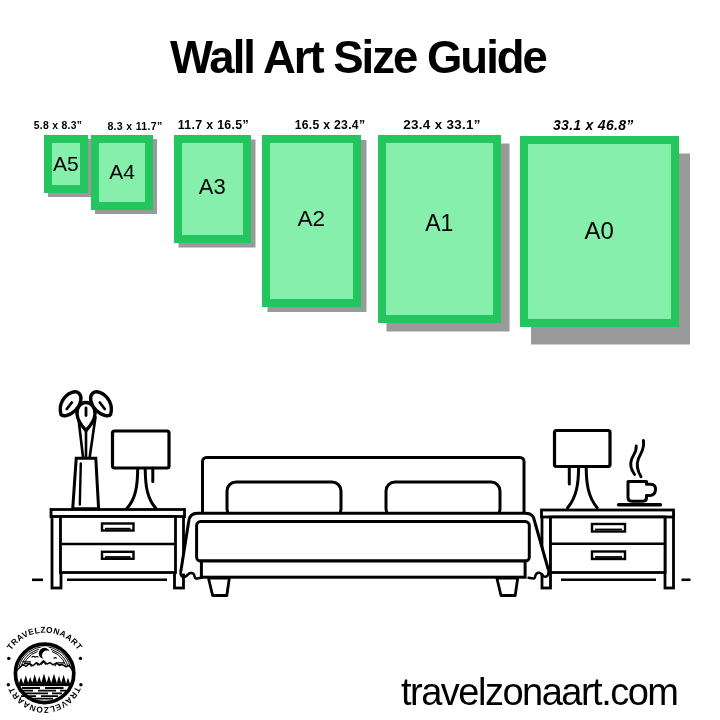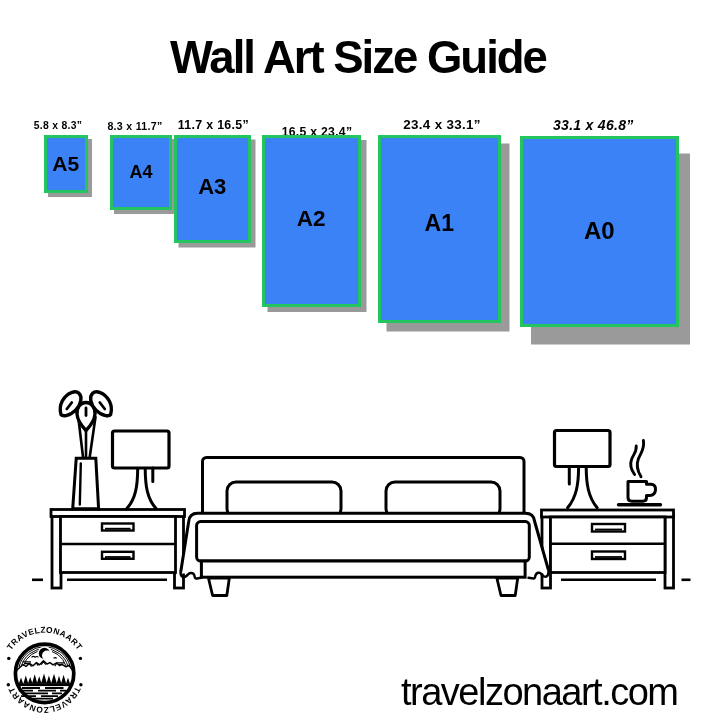--- a/index.html
+++ b/index.html
@@ -1,43 +1,43 @@
 <!DOCTYPE html>
 <html><head>
 <meta charset="utf-8">
 <style>
   html,body{margin:0;padding:0;}
   body{width:720px;height:720px;position:relative;background:#fff;overflow:hidden;
        font-family:"Liberation Sans",sans-serif;color:#000;}
-  .frame{position:absolute;background:#3b82f6;border:3px solid #22c55e;box-sizing:border-box;
-         display:flex;align-items:center;justify-content:center;font-weight:bold;}
+  .frame{position:absolute;background:#86efac;border:8px solid #22c55e;box-sizing:border-box;
+         display:flex;align-items:center;justify-content:center;font-weight:normal;}
   .lbl{position:absolute;font-weight:bold;font-size:11px;letter-spacing:0.3px;
        transform:translateX(-50%);white-space:nowrap;line-height:12px;}
   svg{position:absolute;left:0;top:0;}
 </style>
 </head>
 <body>
 
 <div style="position:absolute;left:-2px;top:35px;width:720px;text-align:center;font-size:45.5px;font-weight:bold;letter-spacing:-2px;line-height:46px;">Wall Art Size Guide</div>
 
 <div class="lbl" style="left:58px;top:119.7px;font-size:10.4px;">5.8 x 8.3”</div>
 
 <div class="lbl" style="left:135px;top:119.6px;font-size:10.6px;">8.3 x 11.7”</div>
 
 <div class="lbl" style="left:213.4px;top:119px;font-size:12.4px;">11.7 x 16.5”</div>
 
-<div class="lbl" style="left:317px;top:119.1px;font-size:12.2px;margin-top:7px;">16.5 x 23.4”</div>
+<div class="lbl" style="left:330px;top:119.1px;font-size:12.2px;">16.5 x 23.4”</div>
 
 <div class="lbl" style="left:442px;top:118.6px;font-size:13.4px;">23.4 x 33.1”</div>
 
 <div class="lbl" style="left:593.3px;top:119px;font-size:14px;font-style:italic;">33.1 x 46.8”</div>
 
 <div class="frame" style="left:44px;top:135px;width:43.5px;height:58px;font-size:21px;box-shadow:4px 4px 0 #9a9a9a;">A5</div>
 
-<div class="frame" style="left:110px;top:135px;width:62px;height:74.5px;font-size:18px;box-shadow:4px 4px 0 #9a9a9a;">A4</div>
+<div class="frame" style="left:91px;top:135px;width:62px;height:74.5px;font-size:21px;box-shadow:4px 4px 0 #9a9a9a;">A4</div>
 
 <div class="frame" style="left:174px;top:134.5px;width:76.5px;height:108px;font-size:22px;padding-bottom:4px;box-shadow:4.5px 4.5px 0 #9a9a9a;">A3</div>
 
 <div class="frame" style="left:261.5px;top:135px;width:99.5px;height:172px;font-size:22.5px;padding-bottom:5px;box-shadow:5.5px 5px 0 #9a9a9a;">A2</div>
 
 <div class="frame" style="left:378px;top:135px;width:122.5px;height:187.5px;font-size:23px;padding-bottom:10px;box-shadow:8.5px 8.5px 0 #9a9a9a;">A1</div>
 
 <div class="frame" style="left:520px;top:135.5px;width:158.5px;height:191px;font-size:24px;box-shadow:11px 17.5px 0 #9a9a9a;">A0</div>
 
 <svg width="720" height="720" viewBox="0 0 720 720" fill="none" stroke="#000" stroke-width="3">

